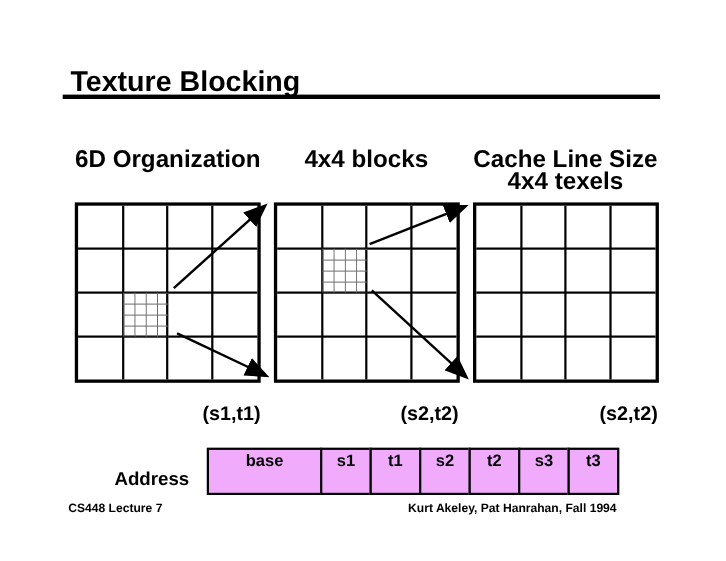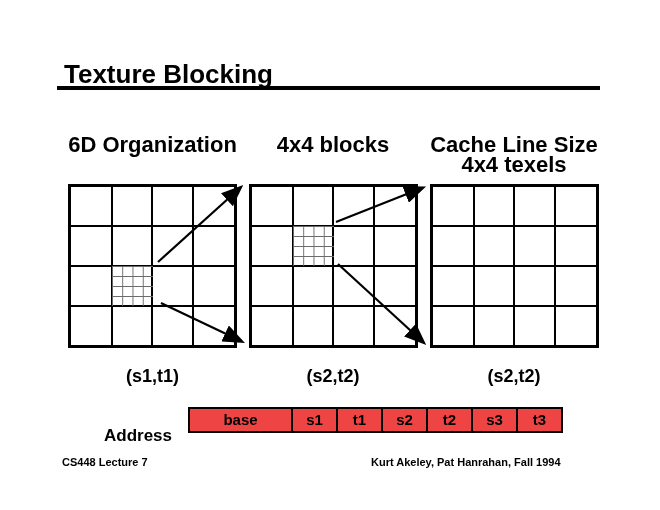--- a/index.html
+++ b/index.html
@@ -34,29 +34,29 @@
     position:absolute;width:41px;height:40px;
     background-image:
       linear-gradient(to right,#6b6b6b 1px,transparent 1px),
       linear-gradient(to bottom,#6b6b6b 1px,transparent 1px);
     background-size:25% 25%;
   }
   .subgrid.s1{left:112px;top:266px;}
   .subgrid.s2{left:293px;top:226px;}
   .arrows{position:absolute;left:0;top:0;pointer-events:none;}
   .coord{
-    position:absolute;top:366px;font-size:18px;font-weight:bold;text-align:center;white-space:nowrap;
+    position:absolute;top:366px;font-size:18px;font-weight:bold;text-align:right;white-space:nowrap;
   }
   .coord.c1{left:68px;width:169px;}
   .coord.c2{left:249px;width:168px;}
   .coord.c3{left:430px;width:168px;}
   .addr-label{position:absolute;left:104px;top:426px;font-size:17px;font-weight:bold;}
   .addr-bar{position:absolute;left:188px;top:407px;display:flex;}
   .addr-cell{
-    box-sizing:border-box;height:26px;border:2px solid #000;background:#ef4444;
+    box-sizing:border-box;height:43px;border:2px solid #000;background:#f0abfc;
     font-size:15px;font-weight:bold;text-align:center;line-height:22px;
   }
   .addr-cell.base{width:105px;}
   .addr-cell.small{width:47px;margin-left:-2px;}
   .footer{position:absolute;top:456px;font-size:11px;font-weight:600;white-space:nowrap;}
   .footer.fl{left:62px;}
   .footer.fr{left:371px;}
 </style>
 </head>
 <body>

